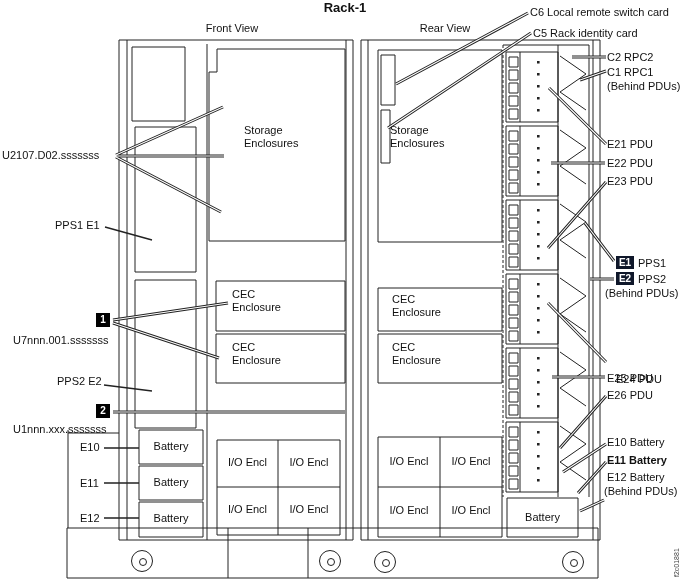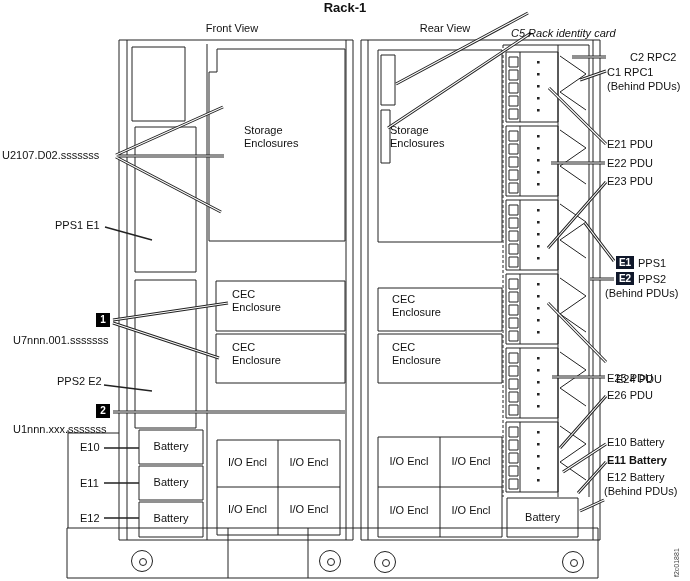--- a/index.html
+++ b/index.html
@@ -101,22 +101,23 @@
 
   <div class="lbl wrap" style="left:390px;top:124px;width:70px;">Storage Enclosures</div>
   <div class="lbl wrap" style="left:392px;top:293px;width:70px;">CEC Enclosure</div>
   <div class="lbl wrap" style="left:392px;top:341px;width:70px;">CEC Enclosure</div>
   <div class="lbl ctr" style="left:378px;top:455px;width:62px;">I/O Encl</div>
   <div class="lbl ctr" style="left:440px;top:455px;width:62px;">I/O Encl</div>
   <div class="lbl ctr" style="left:378px;top:504px;width:62px;">I/O Encl</div>
   <div class="lbl ctr" style="left:440px;top:504px;width:62px;">I/O Encl</div>
   <div class="lbl ctr" style="left:507px;top:511px;width:71px;">Battery</div>
 
-  <div class="lbl" style="left:511px;top:27px;font-style:italic;">C5 Rack identity card</div>
-  <div class="lbl" style="left:607px;top:51px;margin-left:23px;">C2 RPC2</div>
+  <div class="lbl" style="left:530px;top:6px;">C6 Local remote switch card</div>
+  <div class="lbl" style="left:533px;top:27px;">C5 Rack identity card</div>
+  <div class="lbl" style="left:607px;top:51px;">C2 RPC2</div>
   <div class="lbl" style="left:607px;top:66px;">C1 RPC1</div>
   <div class="lbl" style="left:607px;top:80px;">(Behind PDUs)</div>
   <div class="lbl" style="left:607px;top:138px;">E21 PDU</div>
   <div class="lbl" style="left:607px;top:157px;">E22 PDU</div>
   <div class="lbl" style="left:607px;top:175px;">E23 PDU</div>
   <div class="echip" style="left:616px;top:256px;">E1</div>
   <div class="lbl" style="left:638px;top:257px;">PPS1</div>
   <div class="echip" style="left:616px;top:272px;">E2</div>
   <div class="lbl" style="left:638px;top:273px;">PPS2</div>
   <div class="lbl" style="left:605px;top:287px;">(Behind PDUs)</div>

